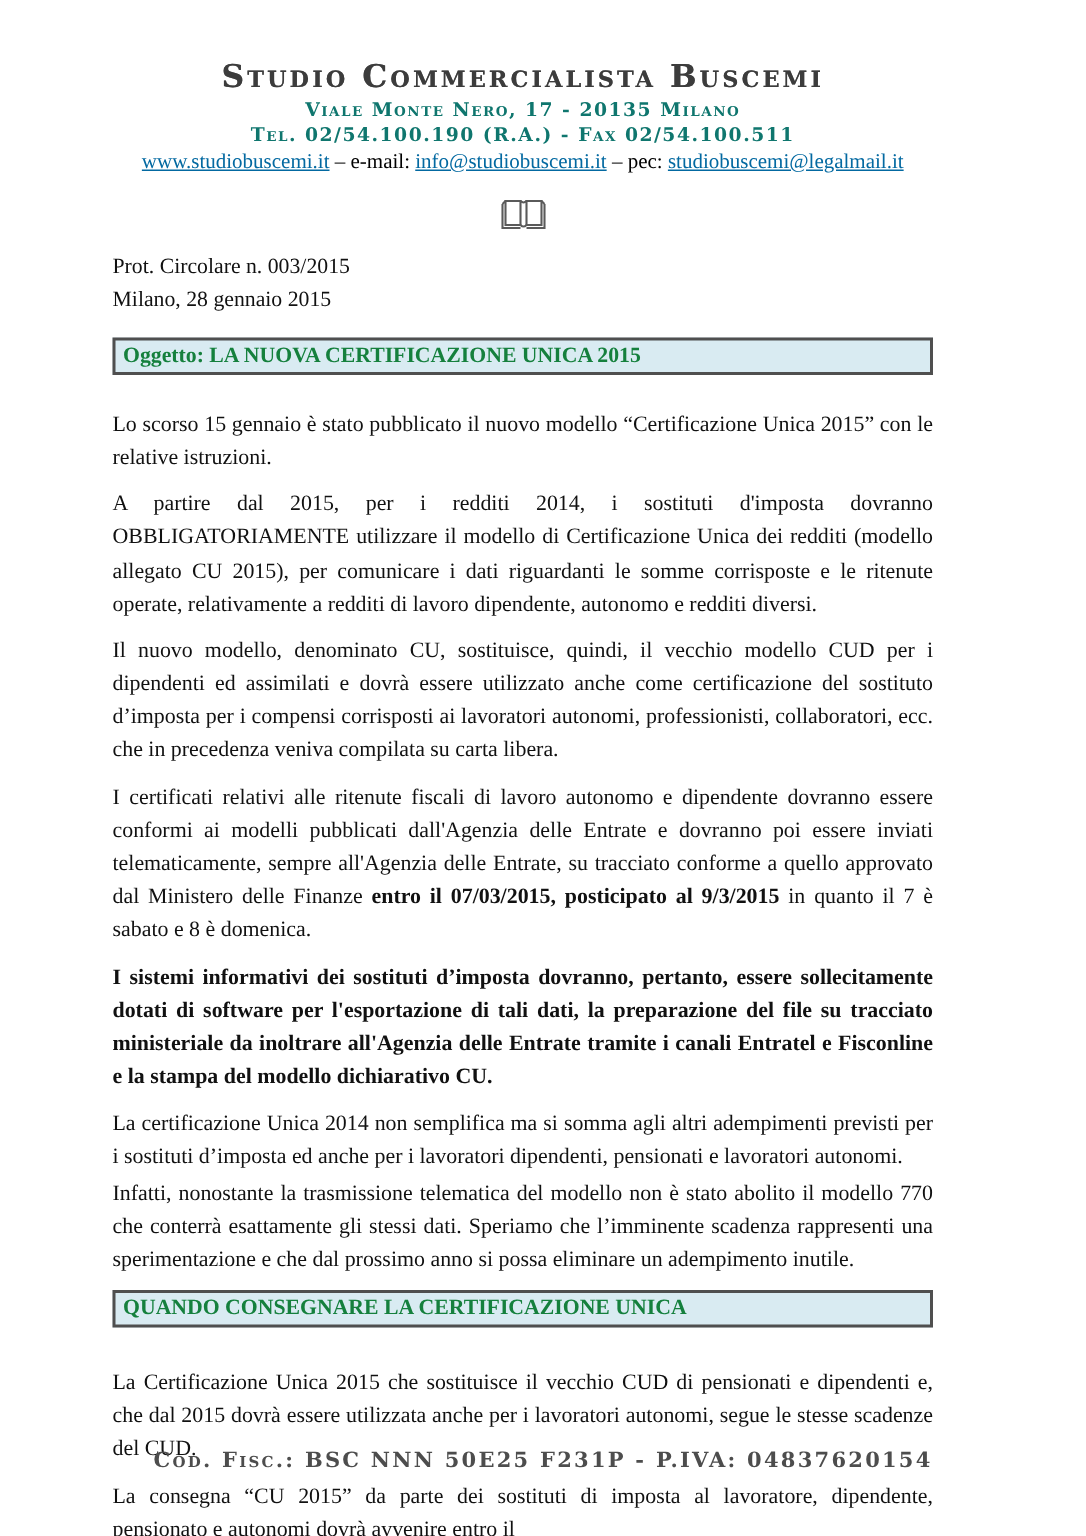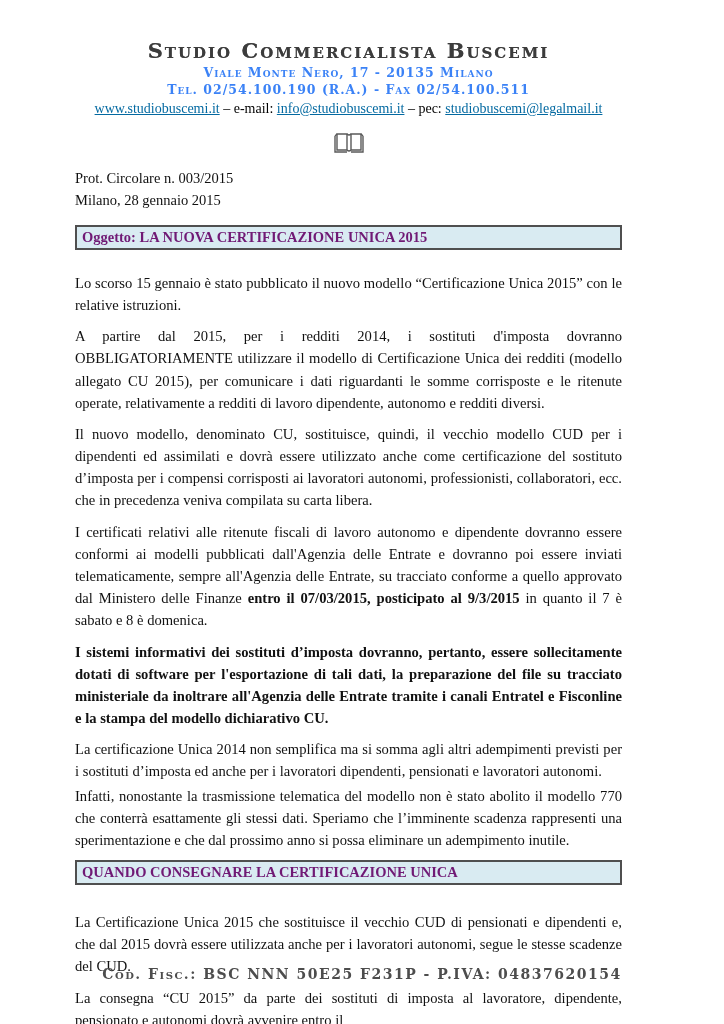--- a/index.html
+++ b/index.html
@@ -9,34 +9,34 @@
 
   
   .letterhead { text-align:center; }
   .studio-name {
     font-family:"DejaVu Serif", serif; font-weight:bold; font-variant:small-caps;
     font-size:21px; letter-spacing:2px; color:#3c3c3c;
     text-shadow:0 0 0.4px #777;
   }
   .studio-address, .studio-phone {
     font-family:"DejaVu Serif", serif; font-weight:bold; font-variant:small-caps;
-    font-size:12.5px; letter-spacing:1px; color:#3b82f6; margin-top:2px;
+    font-size:12.5px; letter-spacing:1px; color:#0f766e; margin-top:2px;
   }
   .contact-line { font-size:14px; margin-top:4px; color:#000; }
   .contact-line a { color:#0369a1; text-decoration:underline; cursor:pointer; }
   .book-icon-wrap { text-align:center; margin-top:14px; height:24px; }
 
   
   .meta { margin-top:12px; font-size:14.5px; line-height:1.55; }
   .addressee { margin-top:2px; padding-left:349px; font-size:14.5px; line-height:1.6; }
 
   
   .section-bar {
     background:#d9ebf2; border:2px solid #4f4f4f;
-    font-weight:bold; font-size:14.5px; padding:2px 5px; color:#701a75;
+    font-weight:bold; font-size:14.5px; padding:2px 5px; color:#15803d;
   }
   .bar-oggetto { margin-top:13px; }
   .bar-quando  { }
 
   
   .body-text { margin-top:22px; }
   .body-text p { font-size:14.6px; line-height:1.52; text-align:justify; margin-bottom:9px; }
   .body-text p.tight { margin-bottom:2px; }
   .after-quando { margin-top:26px; }
   b { font-weight:bold; }

